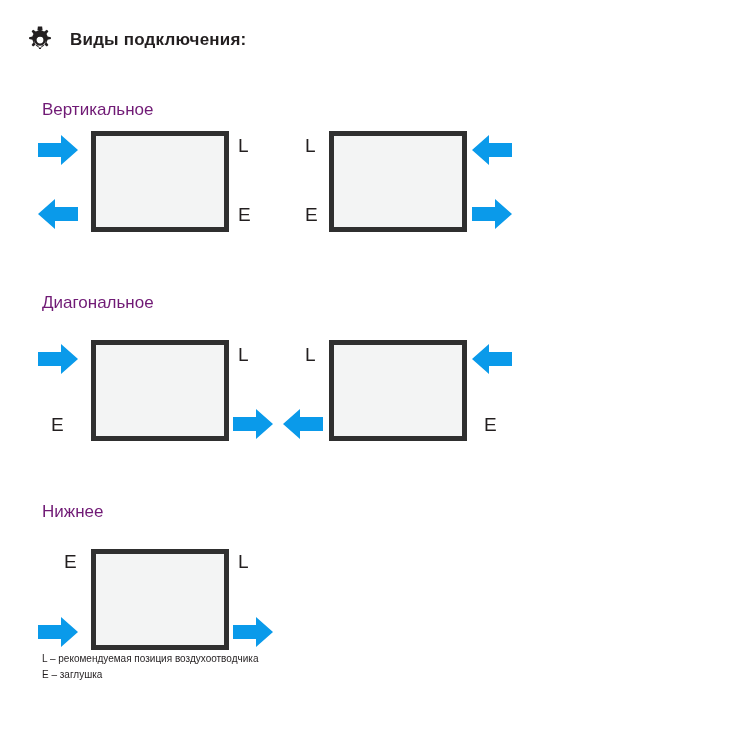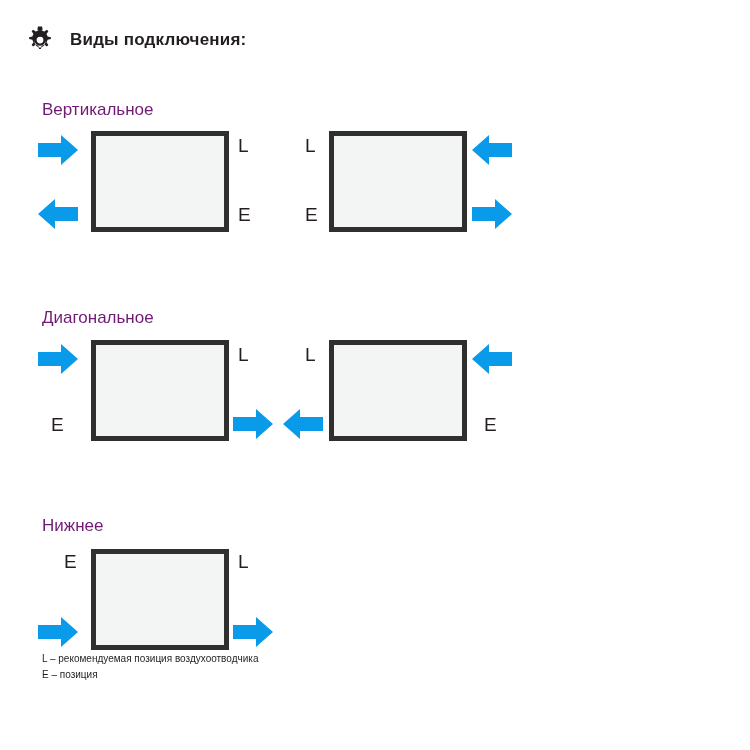--- a/index.html
+++ b/index.html
@@ -127,21 +127,21 @@
       </svg>
   </span>
   <span class="arrow" style="left:472px; top:197px;">
     <svg viewBox="0 0 40 34" width="40" height="34">
         <path fill="#0a9aea" d="M0 10h23V2l17 15-17 15v-8H0z"></path>
       </svg>
   </span>
   <span class="port-label" style="left:305px; top:136px;">L</span>
   <span class="port-label" style="left:305px; top:205px;">E</span>
 
-  <div class="section-title" style="left:42px; top:308px;">Диагональное</div>
+  <div class="section-title" style="left:42px; top:293px;">Диагональное</div>
 
   <div class="radiator" style="left:91px; top:340px; width:138px; height:101px;"></div>
   <span class="arrow" style="left:38px; top:342px;">
     <svg viewBox="0 0 40 34" width="40" height="34">
         <path fill="#0a9aea" d="M0 10h23V2l17 15-17 15v-8H0z"></path>
       </svg>
   </span>
   <span class="arrow" style="left:233px; top:407px;">
     <svg viewBox="0 0 40 34" width="40" height="34">
         <path fill="#0a9aea" d="M0 10h23V2l17 15-17 15v-8H0z"></path>
@@ -157,34 +157,34 @@
       </svg>
   </span>
   <span class="arrow" style="left:283px; top:407px;">
     <svg viewBox="0 0 40 34" width="40" height="34">
         <path fill="#0a9aea" d="M40 10H17V2L0 17l17 15v-8h23z"></path>
       </svg>
   </span>
   <span class="port-label" style="left:305px; top:345px;">L</span>
   <span class="port-label" style="left:484px; top:415px;">E</span>
 
-  <div class="section-title" style="left:42px; top:516px;">Нижнее</div>
+  <div class="section-title" style="left:42px; top:502px;">Нижнее</div>
 
   <div class="radiator" style="left:91px; top:549px; width:138px; height:101px;"></div>
   <span class="arrow" style="left:38px; top:615px;">
     <svg viewBox="0 0 40 34" width="40" height="34">
         <path fill="#0a9aea" d="M0 10h23V2l17 15-17 15v-8H0z"></path>
       </svg>
   </span>
   <span class="arrow" style="left:233px; top:615px;">
     <svg viewBox="0 0 40 34" width="40" height="34">
         <path fill="#0a9aea" d="M0 10h23V2l17 15-17 15v-8H0z"></path>
       </svg>
   </span>
   <span class="port-label" style="left:64px; top:552px;">E</span>
   <span class="port-label" style="left:238px; top:552px;">L</span>
 
   <div class="legend">
     <div>L – рекомендуемая позиция воздухоотводчика</div>
-    <div>E – позиция</div>
+    <div>E – заглушка</div>
   </div>
 
 </div>
 
 </body></html>

